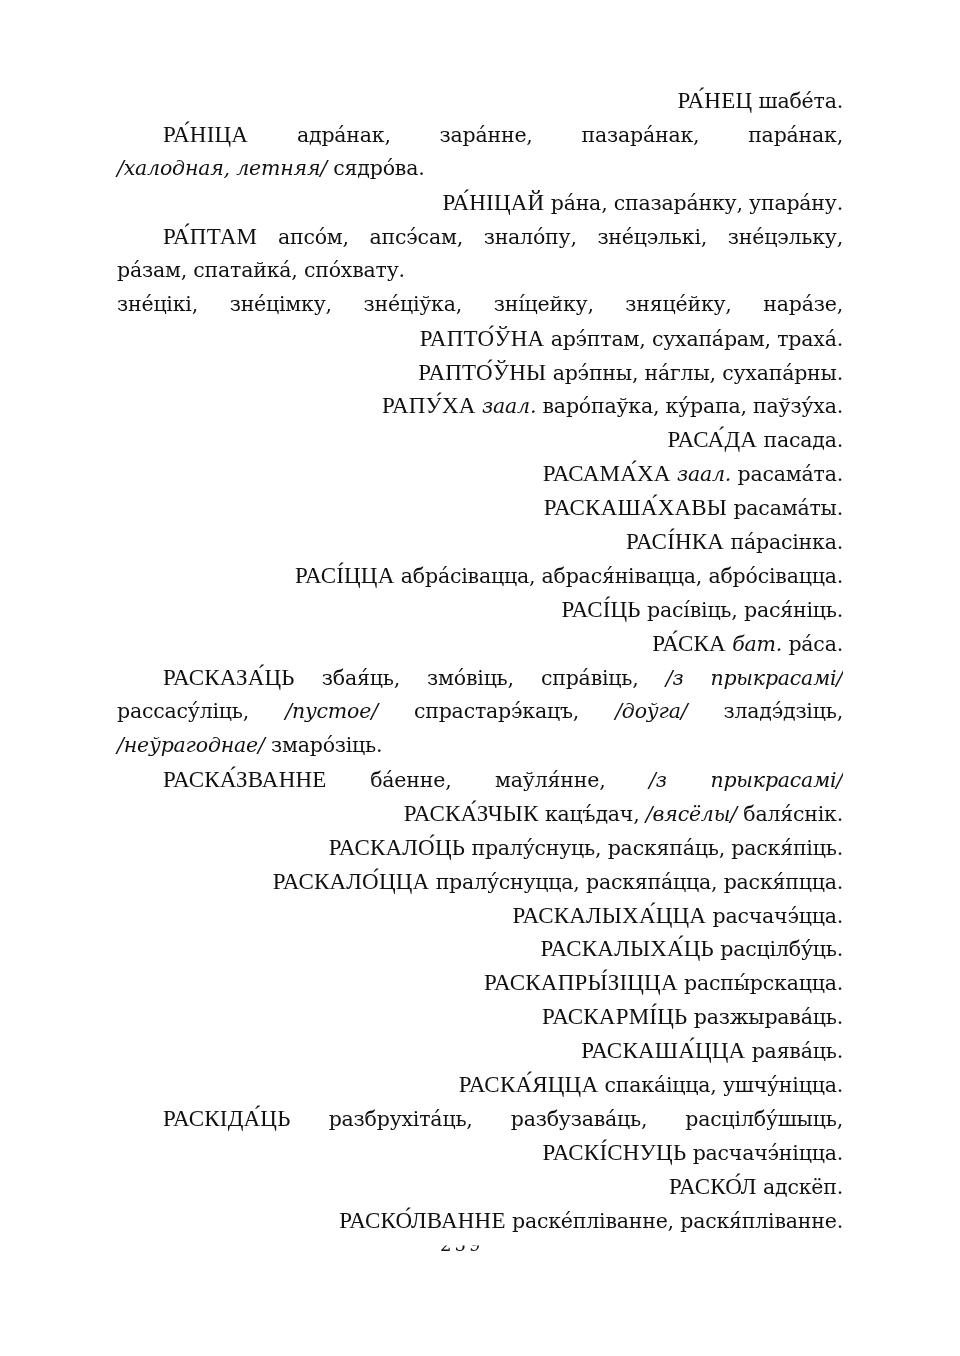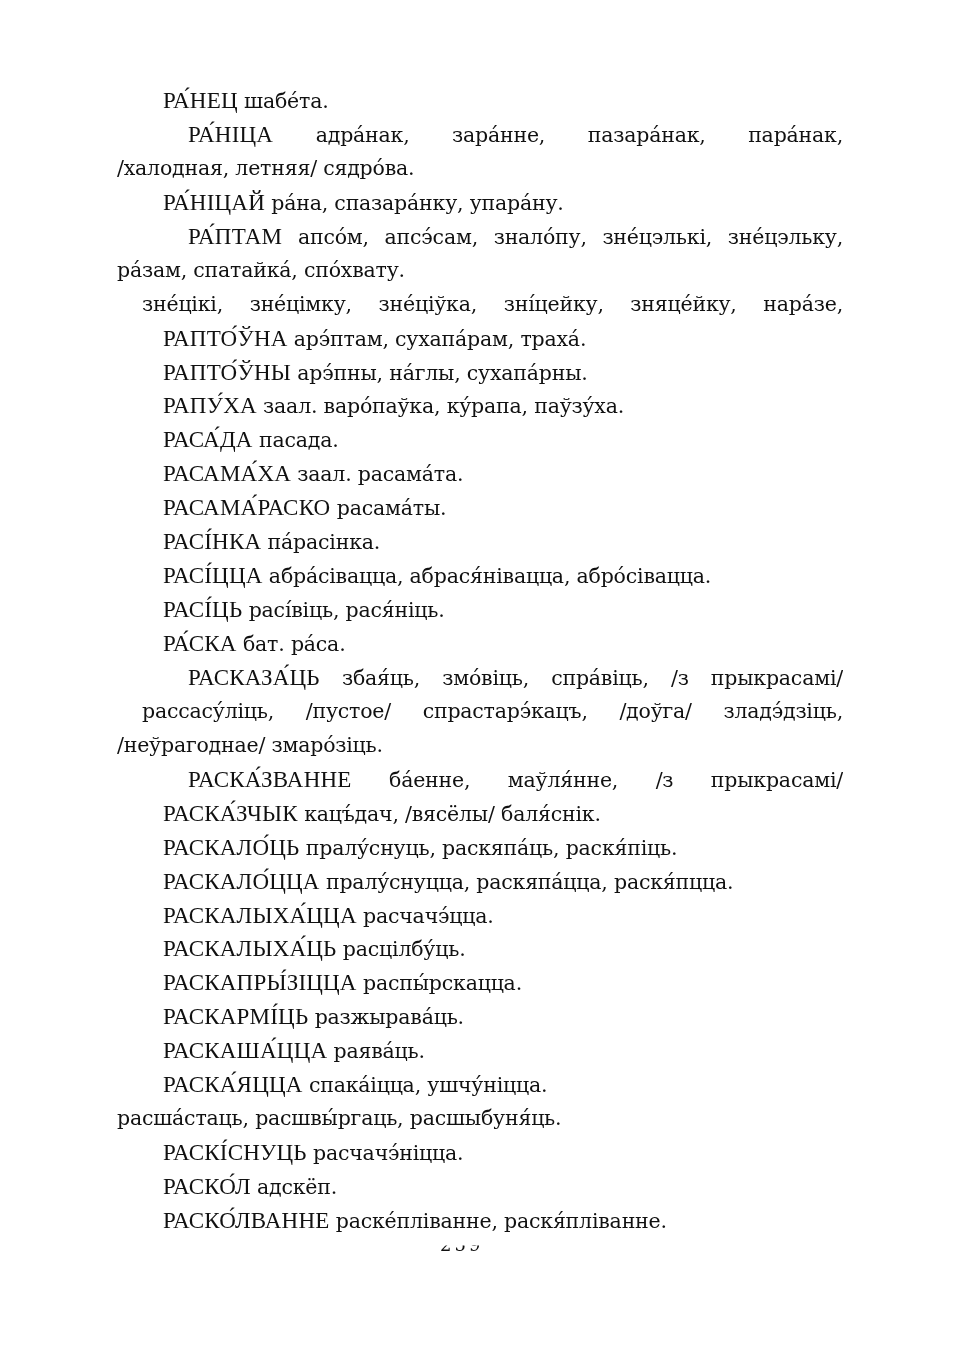--- a/index.html
+++ b/index.html
@@ -1,59 +1,59 @@
 <!DOCTYPE html>
 <html><head>
   <meta charset="utf-8">
   <style>
     html, body { margin: 0; padding: 0; background: #ffffff; }
     body { width: 960px; height: 1356px; position: relative; overflow: hidden;
            font-family: "DejaVu Serif", "Liberation Serif", serif; color: #111; }
     .page { position: absolute; left: 117px; top: 84px; width: 726px; }
     .line { position: relative; height: 33.95px; line-height: 33.95px; font-size: 20.5px;
             white-space: nowrap; letter-spacing: -0.2px; }
-    .line.indent { padding-left: 46px; }
-    .line.justify { text-align: justify; text-align-last: justify; white-space: normal; height: 33.95px; overflow: hidden; margin-left: 25px; }
+    .line.indent { padding-left: 46px; text-align: right; }
+    .line.justify { text-align: justify; text-align-last: justify; white-space: normal; height: 33.95px; overflow: hidden; }
     .hw { font-family: "Liberation Serif", "DejaVu Serif", serif; font-size: 23px; letter-spacing: 0.2px; }
-    .it { }
+    .it { font-style: italic; }
     .pageno { position: absolute; left: 440px; top: 1234px; font-size: 18px;
               font-family: "DejaVu Serif", serif; letter-spacing: 3px; clip-path: inset(55% 0 0 0); }
   </style>
 </head>
 <body>
 
 <div class="page" id="page">
     <div class="line indent"><span class="hw">РА́НЕЦ</span><span> шабе́та.</span></div>
     <div class="line indent justify"><span class="hw">РА́НІЦА</span><span>  адра́нак, зара́нне, пазара́нак, пара́нак,</span></div>
     <div class="line"><span class="it">/халодная, летняя/</span><span>  сядро́ва.</span></div>
     <div class="line indent"><span class="hw">РА́НІЦАЙ</span><span> ра́на, спазара́нку, упара́ну.</span></div>
     <div class="line indent justify"><span class="hw">РА́ПТАМ</span><span> апсо́м, апсэ́сам, знало́пу, зне́цэлькі, зне́цэльку,</span></div>
     <div class="line"><span>ра́зам, спатайка́, спо́хвату.</span></div>
     <div class="line justify"><span>зне́цікі, зне́цімку, зне́ціўка, зні́цейку, зняце́йку, нара́зе,</span></div>
     <div class="line indent"><span class="hw">РАПТО́ЎНА</span><span> арэ́птам, сухапа́рам, траха́.</span></div>
     <div class="line indent"><span class="hw">РАПТО́ЎНЫ</span><span> арэ́пны, на́глы, сухапа́рны.</span></div>
     <div class="line indent"><span class="hw">РАПУ́ХА</span><span> </span><span class="it">заал.</span><span> варо́паўка, ку́рапа, паўзу́ха.</span></div>
     <div class="line indent"><span class="hw">РАСА́ДА</span><span> пасада.</span></div>
     <div class="line indent"><span class="hw">РАСАМА́ХА</span><span>  </span><span class="it">заал.</span><span>  расама́та.</span></div>
-    <div class="line indent"><span class="hw">РАСАМА́РАСКО</span><span>  расама́ты.</span></div>
+    <div class="line indent"><span class="hw">РАСКАША́ХАВЫ</span><span>  расама́ты.</span></div>
     <div class="line indent"><span class="hw">РАСІ́НКА</span><span> па́расінка.</span></div>
     <div class="line indent"><span class="hw">РАСІ́ЦЦА</span><span> абра́сівацца, абрася́нівацца, абро́сівацца.</span></div>
     <div class="line indent"><span class="hw">РАСІ́ЦЬ</span><span> расі́віць, рася́ніць.</span></div>
     <div class="line indent"><span class="hw">РА́СКА</span><span> </span><span class="it">бат.</span><span> ра́са.</span></div>
     <div class="line indent justify"><span class="hw">РАСКАЗА́ЦЬ</span><span> збая́ць, змо́віць, спра́віць, </span><span class="it">/з прыкрасамі/</span></div>
     <div class="line justify"><span>рассасу́ліць, </span><span class="it">/пустое/</span><span> спрастарэ́кацъ, </span><span class="it">/доўга/</span><span> зладэ́дзіць,</span></div>
     <div class="line"><span class="it">/неўрагоднае/</span><span>  змаро́зіць.</span></div>
     <div class="line indent justify"><span class="hw">РАСКА́ЗВАННЕ</span><span> ба́енне, маўля́нне, </span><span class="it">/з прыкрасамі/</span></div>
     <div class="line indent"><span class="hw">РАСКА́ЗЧЫК</span><span> кацъ́дач, </span><span class="it">/вясёлы/</span><span> баля́снік.</span></div>
     <div class="line indent"><span class="hw">РАСКАЛО́ЦЬ</span><span> пралу́снуць, раскяпа́ць, раскя́піць.</span></div>
     <div class="line indent"><span class="hw">РАСКАЛО́ЦЦА</span><span> пралу́снуцца, раскяпа́цца, раскя́пцца.</span></div>
     <div class="line indent"><span class="hw">РАСКАЛЫХА́ЦЦА</span><span> расчачэ́цца.</span></div>
     <div class="line indent"><span class="hw">РАСКАЛЫХА́ЦЬ</span><span> расцілбу́ць.</span></div>
     <div class="line indent"><span class="hw">РАСКАПРЫ́ЗІЦЦА</span><span>  распы́рскацца.</span></div>
     <div class="line indent"><span class="hw">РАСКАРМІ́ЦЬ</span><span>  разжырава́ць.</span></div>
     <div class="line indent"><span class="hw">РАСКАША́ЦЦА</span><span> раява́ць.</span></div>
     <div class="line indent"><span class="hw">РАСКА́ЯЦЦА</span><span> спака́іцца, ушчу́ніцца.</span></div>
-    <div class="line"><span>расша́стаць, расшвы́ргаць, расшыбуня́ць.</span></div>
+    <div class="line indent justify"><span class="hw">РАСКІДА́ЦЬ</span><span> разбрухіта́ць, разбузава́ць, расцілбу́шыць,</span></div>
     <div class="line indent"><span class="hw">РАСКІ́СНУЦЬ</span><span> расчачэ́ніцца.</span></div>
     <div class="line indent"><span class="hw">РАСКО́Л</span><span> адскёп.</span></div>
     <div class="line indent"><span class="hw">РАСКО́ЛВАННЕ</span><span>  раске́пліванне, раскя́пліванне.</span></div>
   </div>
 <div class="pageno">259</div>
 
 </body></html>

